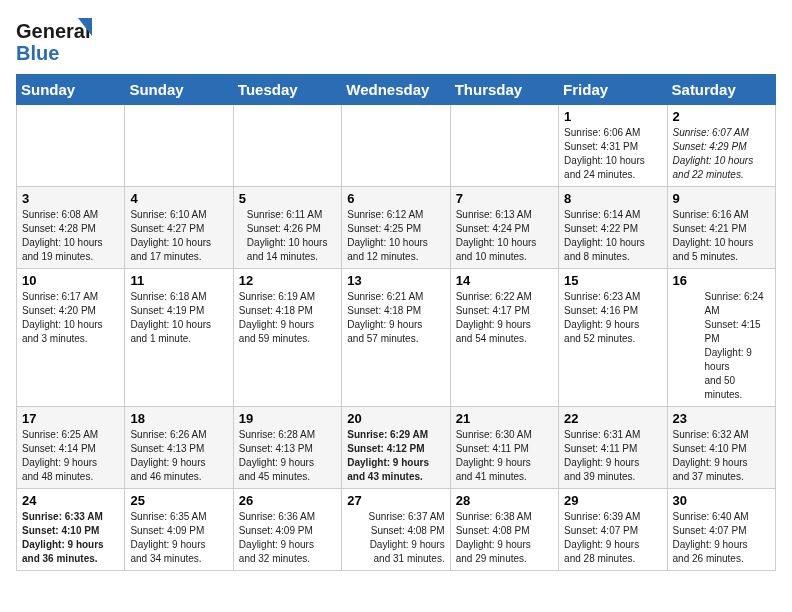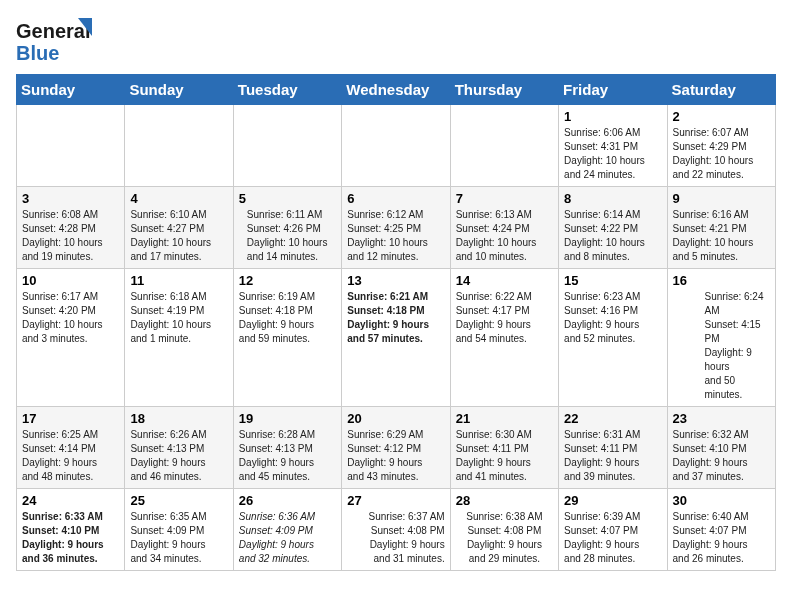--- a/index.html
+++ b/index.html
@@ -111,21 +111,21 @@
         <td class="empty-cell"></td>
         <td>
           <span class="day-number">1</span>
           <div class="day-info" style="white-space: pre-line;">Sunrise: 6:06 AM
 Sunset: 4:31 PM
 Daylight: 10 hours
 and 24 minutes.</div>
         </td>
         <td>
           <span class="day-number">2</span>
-          <div class="day-info" style="white-space: pre-line;">Sunrise: 6:07 AM
+          <div class="day-info" style="white-space: pre-line; font-style: italic;">Sunrise: 6:07 AM
 Sunset: 4:29 PM
 Daylight: 10 hours
 and 22 minutes.</div>
         </td>
       </tr>
       <tr>
         <td>
           <span class="day-number">3</span>
           <div class="day-info" style="white-space: pre-line;">Sunrise: 6:08 AM
 Sunset: 4:28 PM
@@ -192,21 +192,21 @@
         </td>
         <td>
           <span class="day-number">12</span>
           <div class="day-info" style="white-space: pre-line;">Sunrise: 6:19 AM
 Sunset: 4:18 PM
 Daylight: 9 hours
 and 59 minutes.</div>
         </td>
         <td>
           <span class="day-number">13</span>
-          <div class="day-info" style="white-space: pre-line; font-weight: bold;">Sunrise: 6:21 AM
+          <div class="day-info" style="white-space: pre-line;">Sunrise: 6:21 AM
 Sunset: 4:18 PM
 Daylight: 9 hours
 and 57 minutes.</div>
         </td>
         <td>
           <span class="day-number">14</span>
           <div class="day-info" style="white-space: pre-line;">Sunrise: 6:22 AM
 Sunset: 4:17 PM
 Daylight: 9 hours
 and 54 minutes.</div>
@@ -243,21 +243,21 @@
         </td>
         <td>
           <span class="day-number">19</span>
           <div class="day-info" style="white-space: pre-line;">Sunrise: 6:28 AM
 Sunset: 4:13 PM
 Daylight: 9 hours
 and 45 minutes.</div>
         </td>
         <td>
           <span class="day-number">20</span>
-          <div class="day-info" style="white-space: pre-line;">Sunrise: 6:29 AM
+          <div class="day-info" style="white-space: pre-line; font-weight: bold;">Sunrise: 6:29 AM
 Sunset: 4:12 PM
 Daylight: 9 hours
 and 43 minutes.</div>
         </td>
         <td>
           <span class="day-number">21</span>
           <div class="day-info" style="white-space: pre-line;">Sunrise: 6:30 AM
 Sunset: 4:11 PM
 Daylight: 9 hours
 and 41 minutes.</div>
@@ -287,35 +287,35 @@
         </td>
         <td>
           <span class="day-number">25</span>
           <div class="day-info" style="white-space: pre-line;">Sunrise: 6:35 AM
 Sunset: 4:09 PM
 Daylight: 9 hours
 and 34 minutes.</div>
         </td>
         <td>
           <span class="day-number">26</span>
-          <div class="day-info" style="white-space: pre-line; font-style: italic;">Sunrise: 6:36 AM
+          <div class="day-info" style="white-space: pre-line;">Sunrise: 6:36 AM
 Sunset: 4:09 PM
 Daylight: 9 hours
 and 32 minutes.</div>
         </td>
         <td>
           <span class="day-number">27</span>
           <div class="day-info" style="white-space: pre-line; text-align: right;">Sunrise: 6:37 AM
 Sunset: 4:08 PM
 Daylight: 9 hours
 and 31 minutes.</div>
         </td>
         <td>
           <span class="day-number">28</span>
-          <div class="day-info" style="white-space: pre-line; text-align: center;">Sunrise: 6:38 AM
+          <div class="day-info" style="white-space: pre-line;">Sunrise: 6:38 AM
 Sunset: 4:08 PM
 Daylight: 9 hours
 and 29 minutes.</div>
         </td>
         <td>
           <span class="day-number">29</span>
           <div class="day-info" style="white-space: pre-line;">Sunrise: 6:39 AM
 Sunset: 4:07 PM
 Daylight: 9 hours
 and 28 minutes.</div>

